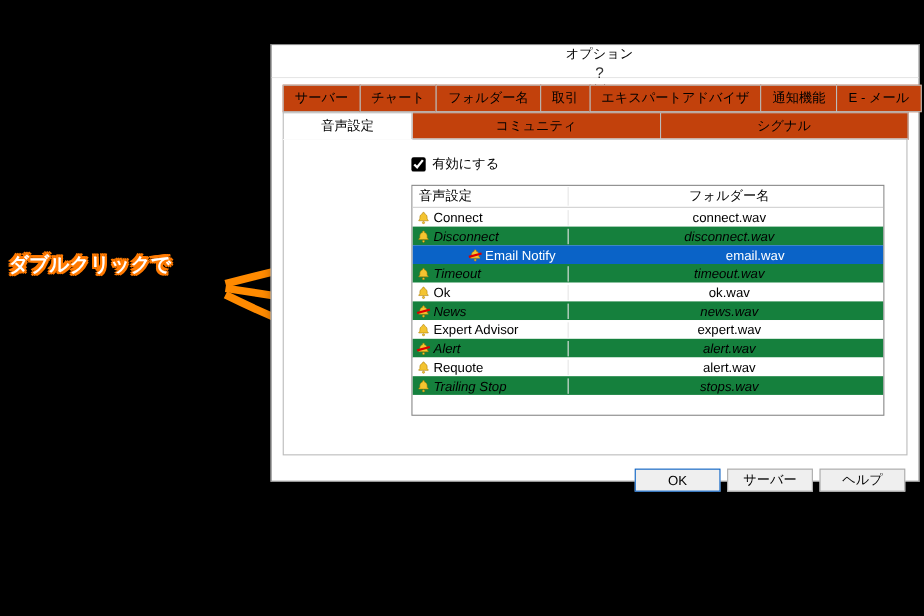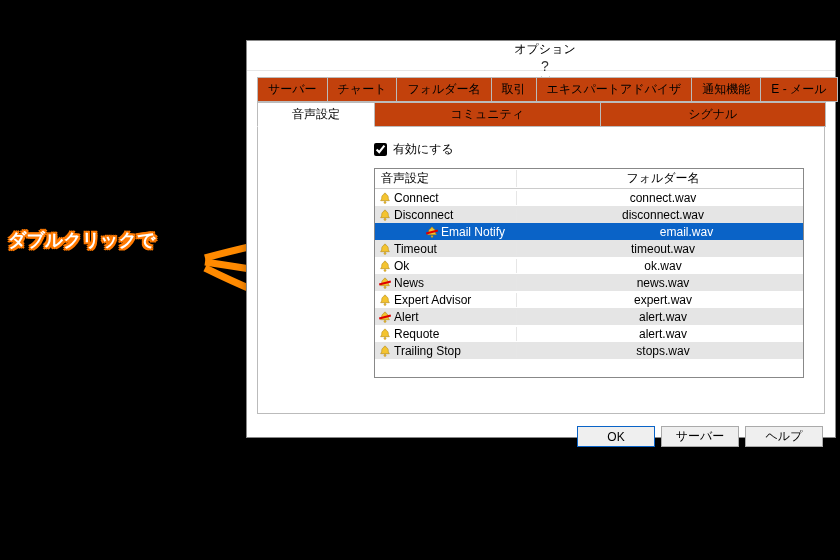--- a/index.html
+++ b/index.html
@@ -80,21 +80,21 @@
     align-items: center;
   }
   .table-header {
     height: 20px;
     border-bottom: 1px solid #ccc;
     background: #fff;
   }
   .col1 { width: 142px; display: flex; align-items: center; padding-left: 4px; gap: 3px; border-right: 1px solid #e6e6e6; overflow: hidden; white-space: nowrap; }
   .col2 { flex: 1; padding-left: 6px; overflow: hidden; white-space: nowrap; text-align: center; }
   .table-header .col1, .table-header .col2 { padding-left: 6px; }
-  .table-row.odd { background: #e5e5e5; }
+  .table-row.odd { background: #15803d; font-style: italic; }
   .table-row.even { background: #fff; }
   .table-row.sel { background: #0a63c7; color: #fff; }
   .table-row.sel .col1 { border-right-color: transparent; margin-left: 47px; }
   .bell-icon { width: 12px; height: 12px; position: relative; flex: 0 0 12px; }
   .bell-icon svg { width: 12px; height: 12px; display: block; }
   .bell-icon.off::after {
     content: ""; position: absolute; left: 0; top: 5px; width: 12px; height: 2px;
     background: #d00; transform: rotate(-15deg);
   }
   .button-bar {

